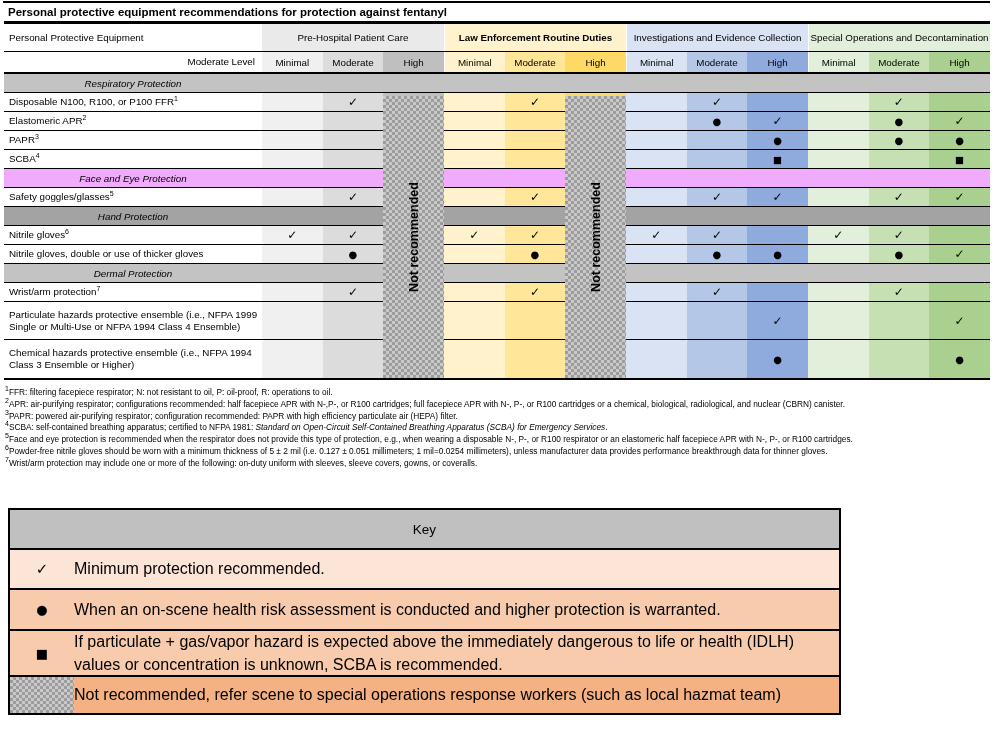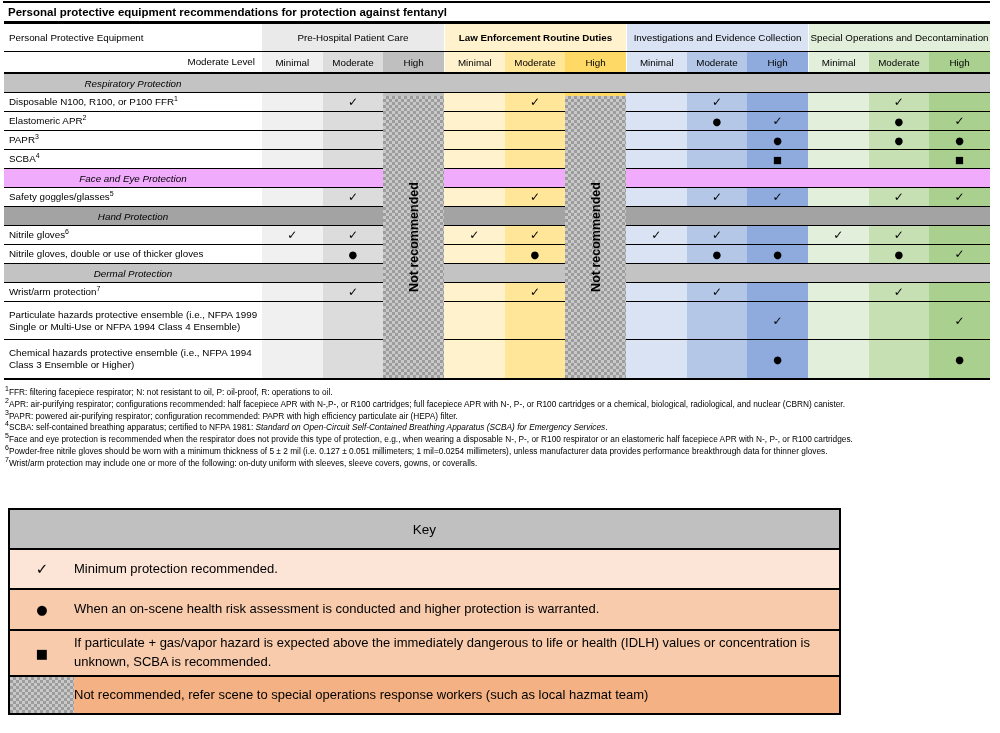--- a/index.html
+++ b/index.html
@@ -39,21 +39,21 @@
   .footnotes { position:absolute; left:5px; top:387px; width:992px; font-size:8.3px; line-height:11.8px; }
   .footnote { white-space:nowrap; }
   .footnote i { font-style:italic; }
 
   .key-table { position:absolute; left:8px; top:508px; width:833px; border:2.5px solid #000; }
   .key-header { height:40px; display:flex; align-items:center; justify-content:center;
     font-size:13.5px; border-bottom:2.5px solid #000; }
   .key-row { display:flex; border-bottom:2px solid #000; }
   .key-row:last-child { border-bottom:none; }
   .key-icon { width:64px; display:flex; align-items:center; justify-content:center; flex-shrink:0; }
-  .key-text { flex:1; display:flex; align-items:center; font-size:13px; line-height:1.45; padding-right:10px; }
+  .key-text { flex:1; display:flex; align-items:center; font-size:16px; line-height:1.45; padding-right:10px; }
   .k-check { font-size:15px; font-family:"DejaVu Sans",sans-serif; }
   .k-dot { font-size:13px; font-family:"DejaVu Sans",sans-serif; }
   .k-square { font-size:13px; font-family:"DejaVu Sans",sans-serif; }
 </style>
 </head>
 <body>
 
 <div class="topline"></div>
 <div class="page-title">Personal protective equipment recommendations for protection against fentanyl</div>
 

